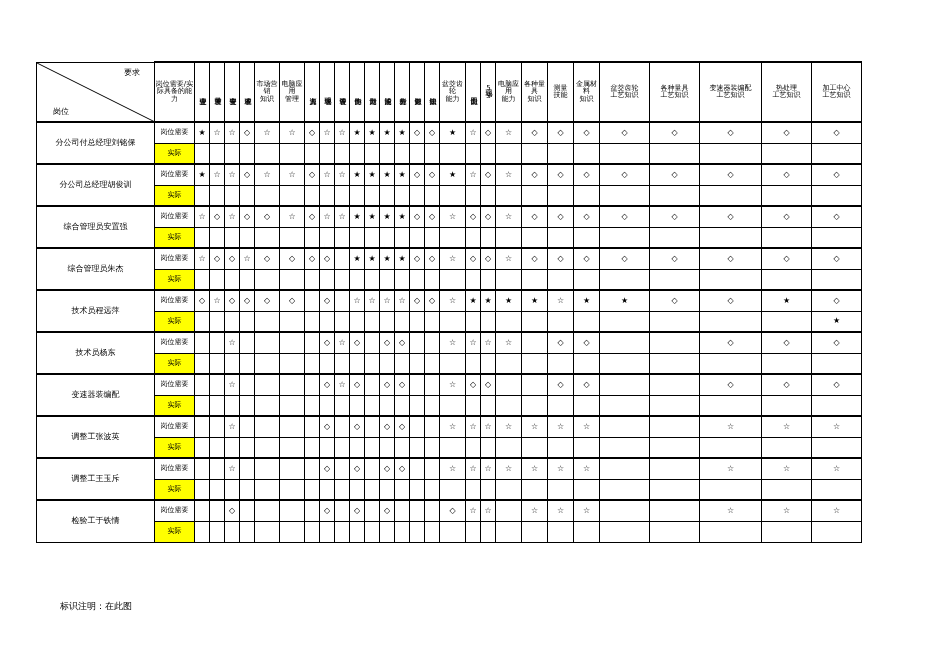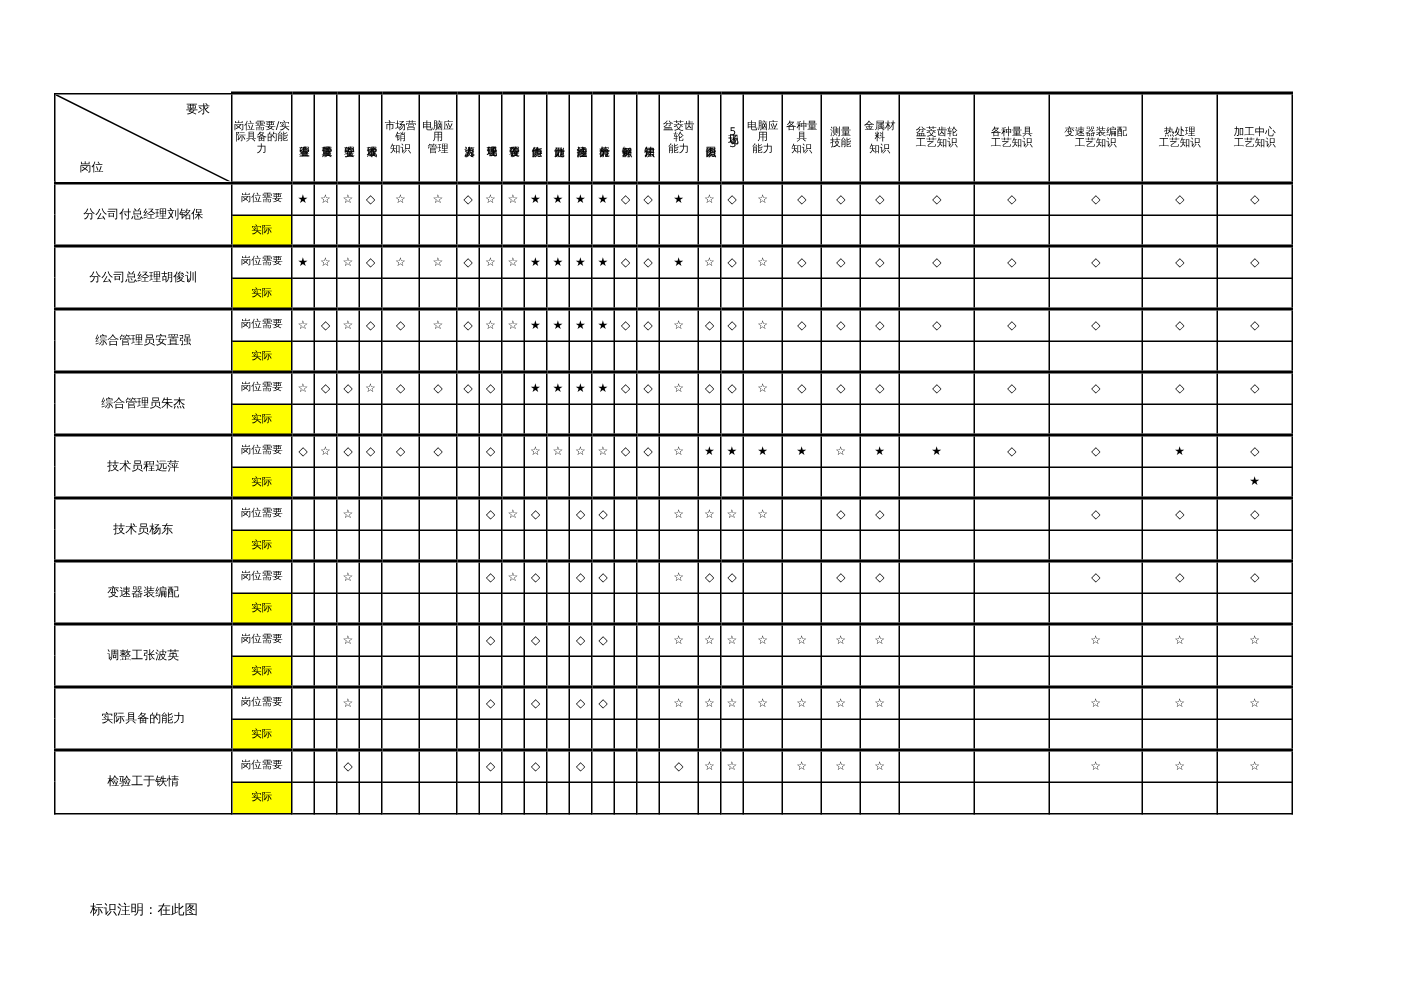--- a/index.html
+++ b/index.html
@@ -742,21 +742,21 @@
             <td class="mark-cell sym" style="width: 26px;"></td>
             <td class="mark-cell sym" style="width: 26px;"></td>
             <td class="mark-cell sym" style="width: 26px;"></td>
             <td class="mark-cell sym" style="width: 50px;"></td>
             <td class="mark-cell sym" style="width: 50px;"></td>
             <td class="mark-cell sym" style="width: 62px;"></td>
             <td class="mark-cell sym" style="width: 50px;"></td>
             <td class="mark-cell sym" style="width: 50px;"></td>
           </tr>
           <tr class="row-need blk-top">
-            <td class="name-cell" rowspan="2">实际具备的能力</td>
+            <td class="name-cell" rowspan="2">调整工王玉斥</td>
             <td class="type-cell">岗位需要</td>
             <td class="mark-cell sym first-data-col" style="width: 15px;"></td>
             <td class="mark-cell sym" style="width: 15px;"></td>
             <td class="mark-cell sym" style="width: 15px;">☆</td>
             <td class="mark-cell sym" style="width: 15px;"></td>
             <td class="mark-cell sym" style="width: 25px;"></td>
             <td class="mark-cell sym" style="width: 25px;"></td>
             <td class="mark-cell sym" style="width: 15px;"></td>
             <td class="mark-cell sym" style="width: 15px;">◇</td>
             <td class="mark-cell sym" style="width: 15px;"></td>

